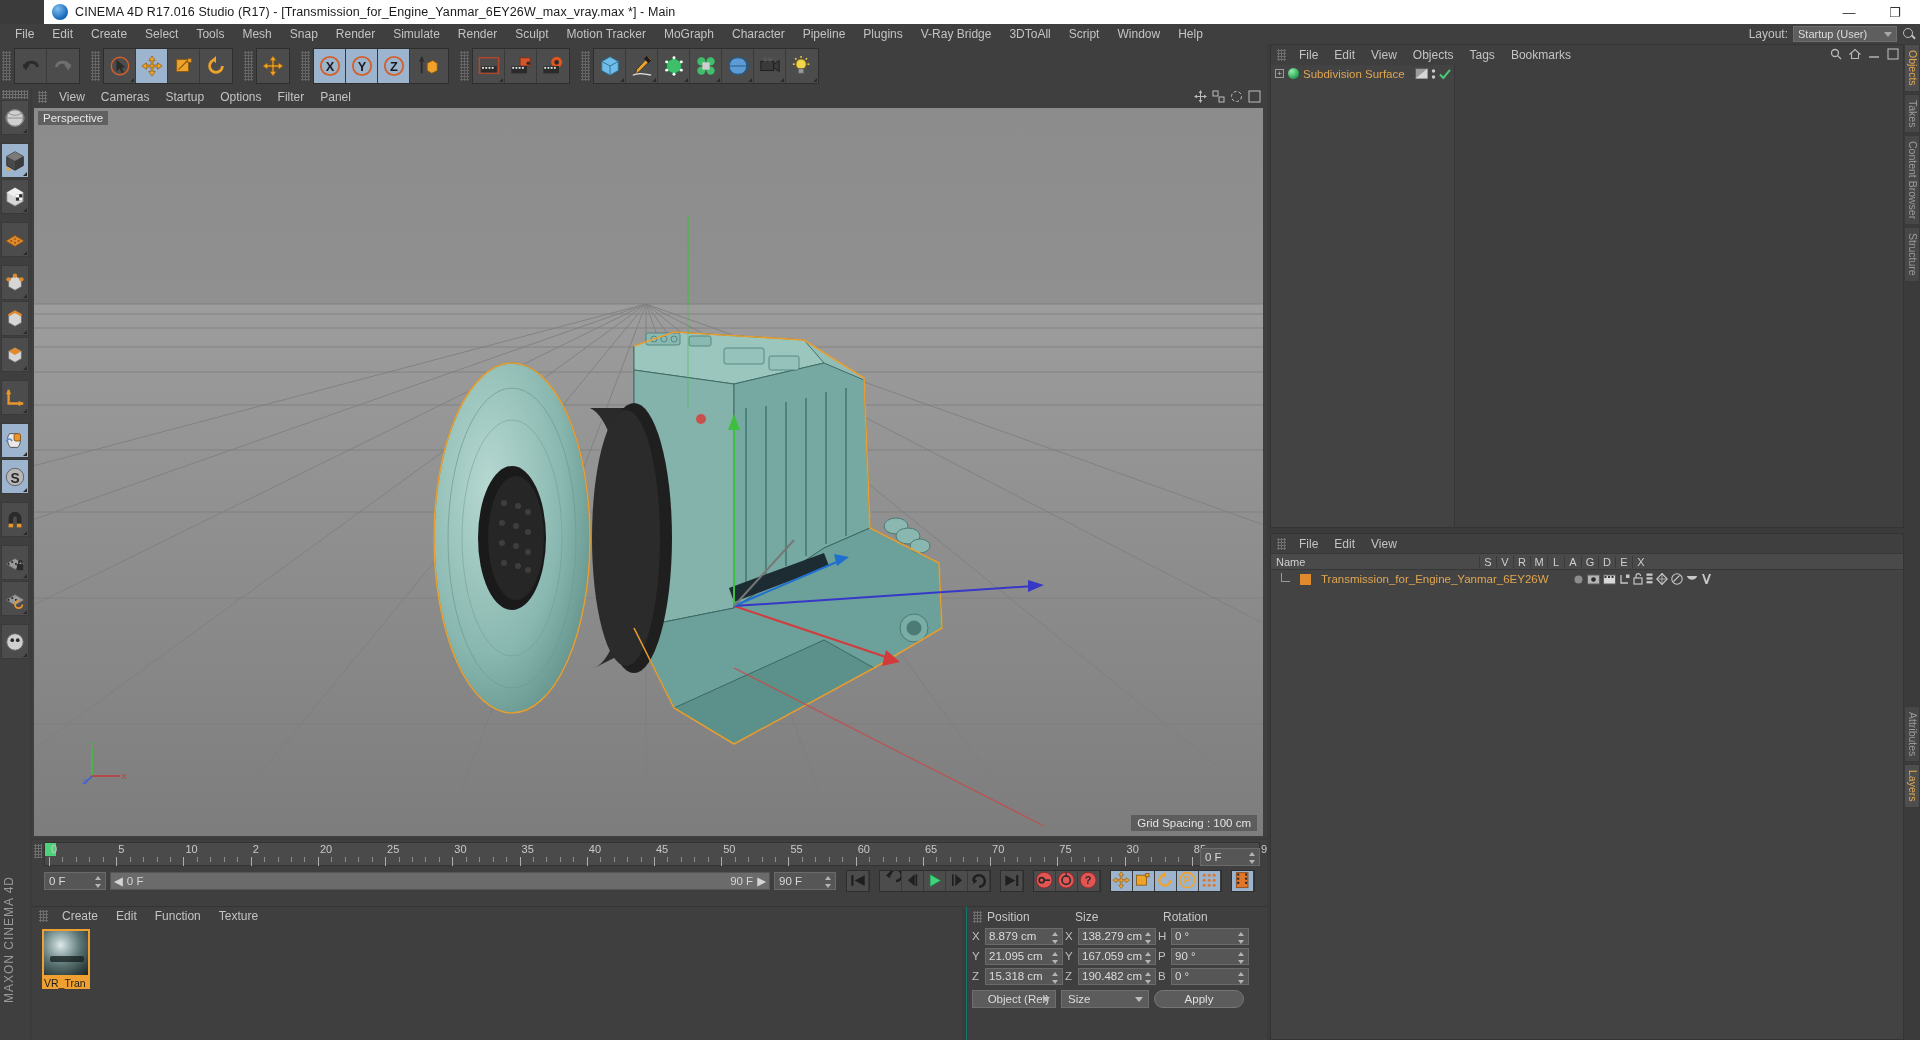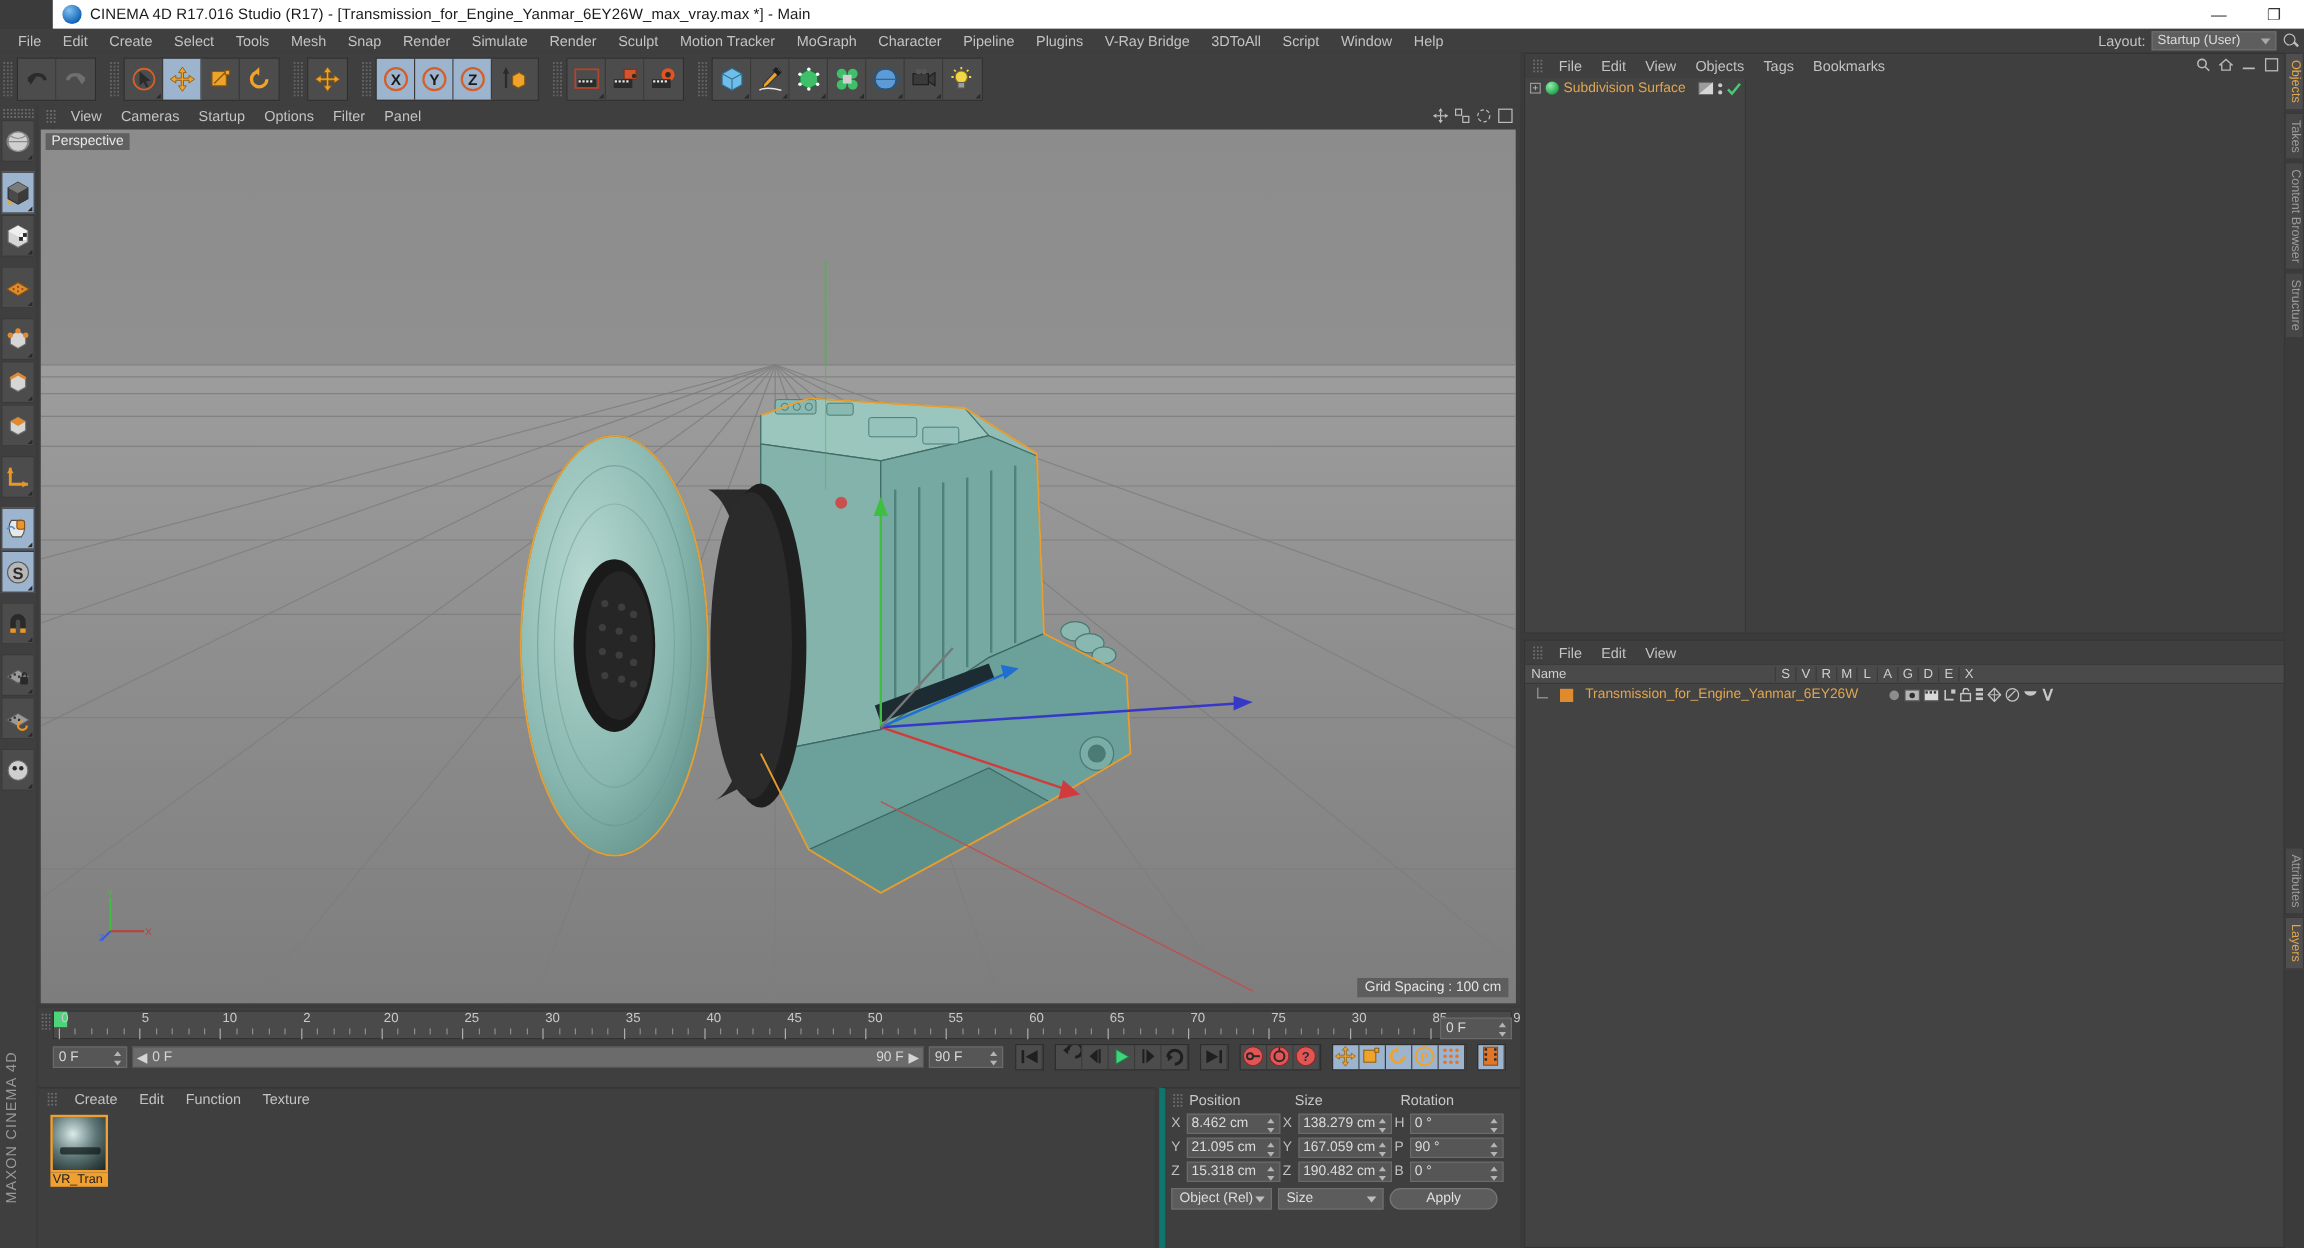--- a/index.html
+++ b/index.html
@@ -127,21 +127,21 @@
     background:
       radial-gradient(circle at 38% 32%, #dfeaea 0%, #a9bdbd 18%, #5e7676 48%, #334444 78%, #1b2626 100%);
     position:relative; overflow:hidden; }
   .matchip .sw::after { content:""; position:absolute; left:6px; top:25px; width:34px; height:6px;
     background:rgba(20,30,30,.75); border-radius:2px; }
   .matchip .nm { width:48px; background:#f0a030; color:#1c1c1c; font-size:10.5px;
     text-align:left; padding:0 2px; overflow:hidden; white-space:nowrap; }
 
   
   #coordwrap { position:absolute; left:966px; top:906px; width:301px; height:134px;
-    background:#3f3f3f; border-left:5px solid #0f766e; border-top:1px solid #343434; }
+    background:#3f3f3f; border-left:1px solid #0f766e; border-top:1px solid #343434; }
   #coordhdr { display:flex; align-items:center; height:19px; font-size:12px; color:#c8c8c8; }
   #coordhdr .g { width:9px;height:12px; margin:0 5px 0 6px;
     background-image:radial-gradient(#6e6e6e 1px,transparent 1.1px); background-size:3px 3px;}
   .ch { width:88px; }
   .crow { display:flex; align-items:center; height:20px; padding-left:5px; gap:2px; }
   .crow .ax { width:11px; font-size:11.5px; color:#c0c0c0; }
   .cfield { width:78px; height:17px; background:#565656; border:1px solid #6b6b6b;
     color:#dcdcdc; font-size:11.5px; display:flex; align-items:center; padding:0 3px;
     position:relative; }
   #coordfooter { display:flex; align-items:center; gap:5px; padding-left:5px; margin-top:4px; }
@@ -1073,21 +1073,21 @@
   <div id="coordhdr">
     <div class="g"></div>
     <div class="ch">Position</div>
     <div class="ch">Size</div>
     <div class="ch">Rotation</div>
   </div>
   <div id="coordrows">
       <div class="crow">
         <span class="ax">X</span>
         <div class="cfield">
-          <span>8.462 cm</span>
+          <span>8.879 cm</span>
           <span class="spin">
             <i class="u"></i>
             <i class="d"></i>
           </span>
         </div>
         <span class="ax">X</span>
         <div class="cfield">
           <span>138.279 cm</span>
           <span class="spin">
             <i class="u"></i>
@@ -1150,21 +1150,21 @@
         <div class="cfield">
           <span>0 °</span>
           <span class="spin">
             <i class="u"></i>
             <i class="d"></i>
           </span>
         </div>
       </div>
     </div>
   <div id="coordfooter">
-    <div class="dd" style="width:84px;">
+    <div class="dd" style="width:84px;justify-content:flex-end;">
       <span>Object (Rel)</span>
       <span class="arrow"></span>
     </div>
     <div class="dd" style="width:88px;">
       <span>Size</span>
       <span class="arrow"></span>
     </div>
     <div id="applybtn">Apply</div>
   </div>
 </div>

